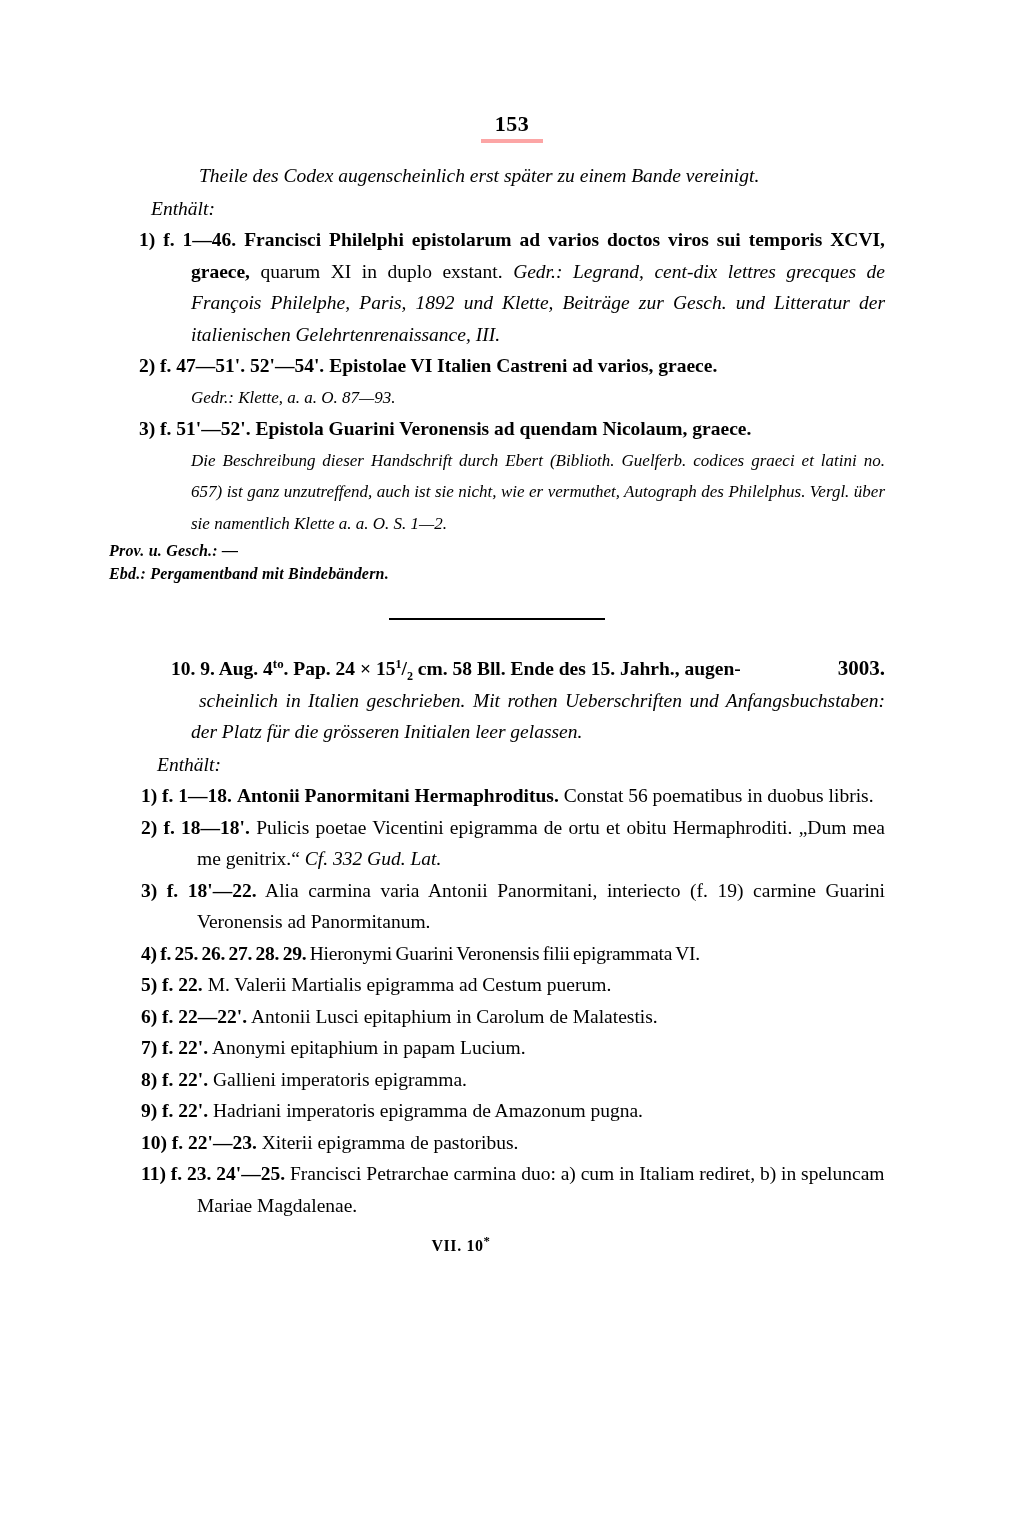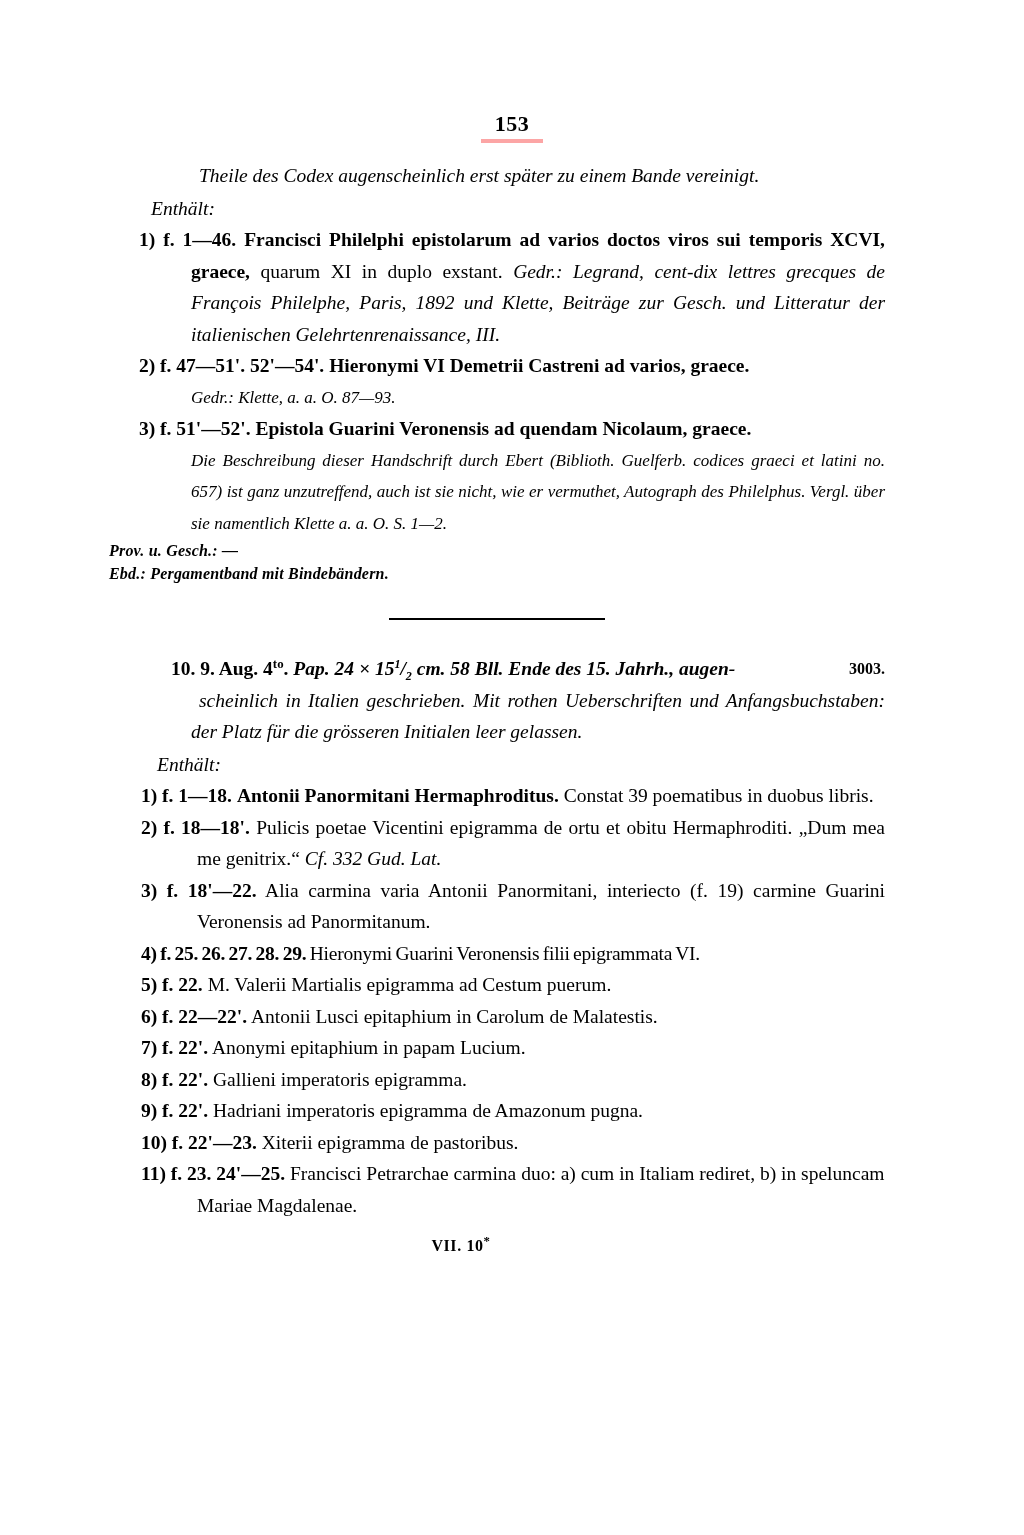--- a/index.html
+++ b/index.html
@@ -46,21 +46,21 @@
   .textblock {
     position: absolute;
     left: 72px;
     top: 160px;
     width: 776px;
     margin-left: 37px;
   }
 
   .it { font-style: italic; }
   .bd { font-weight: 700; }
-  .bdit { font-weight: 700; font-style: italic; }
+  .bdit { font-weight: 700; }
 
   
   .intro {
     margin-left: 82px;
     text-indent: 8px;
     font-style: italic;
     font-size: 19.5px;
     line-height: 31.5px;
     text-align: justify;
   }
@@ -146,21 +146,21 @@
     padding-left: 72px;
     padding-right: 78px;
     text-indent: -10px;
     text-align: justify;
   }
   .shelfmark {
     position: absolute;
     right: 0;
     top: 0;
     font-weight: 700;
-    font-size: 16px;
+    font-size: 21px;
     line-height: 31.5px;
     white-space: nowrap;
   }
   sup.ord {
     font-size: 0.66em;
     vertical-align: super;
     line-height: 0;
     font-weight: 700;
   }
   .frac {
@@ -205,21 +205,21 @@
 
     <div class="ilist list1">
 
       <div class="irow">
         <span class="bd">1) f. 1—46.</span>
         <span class="bd">Francisci Philelphi epistolarum ad varios doctos viros sui temporis XCVI, graece,</span><span> quarum XI in duplo exstant. </span><span class="it">Gedr.: Legrand, cent-dix lettres grecques de François Philelphe, Paris, 1892 und Klette, Beiträge zur Gesch. und Litteratur der italienischen Gelehrtenrenaissance, III.</span>
       </div>
 
       <div class="irow">
         <span class="bd">2) f. 47—51'. 52'—54'.</span>
-        <span class="bd">Hieronymi VI Demetrii Castreni ad varios, graece.</span>
+        <span class="bd">Epistolae VI Italien Castreni ad varios, graece.</span>
       </div>
       <div class="sub last">Gedr.: Klette, a. a. O. 87—93.</div>
 
       <div class="irow">
         <span class="bd">3) f. 51'—52'.</span>
         <span class="bd">Epistola Guarini Veronensis ad quendam Nicolaum, graece.</span>
       </div>
       <div class="sub">Die Beschreibung dieser Handschrift durch Ebert (Biblioth. Guelferb. codices graeci et latini no. 657) ist ganz unzutreffend, auch ist sie nicht, wie er vermuthet, Autograph des Philelphus. Vergl. über sie namentlich Klette a. a. O. S. 1—2.</div>
 
     </div>
@@ -243,21 +243,21 @@
     </div>
 
     <div class="intro">scheinlich in Italien geschrieben. Mit rothen Ueberschriften und Anfangsbuchstaben: der Platz für die grösseren Initialen leer gelassen.</div>
 
     <div class="enthaelt-2">Enthält:</div>
 
     <div class="ilist list2">
 
       <div class="irow">
         <span class="bd">1) f. 1—18.</span>
-        <span class="bd">Antonii Panormitani Hermaphroditus.</span><span> Constat 39 poematibus in duobus libris.</span>
+        <span class="bd">Antonii Panormitani Hermaphroditus.</span><span> Constat 56 poematibus in duobus libris.</span>
       </div>
 
       <div class="irow">
         <span class="bd">2) f. 18—18'.</span>
         <span>Pulicis poetae Vicentini epigramma de ortu et obitu Hermaphroditi. „Dum mea me genitrix.“ </span><span class="it">Cf. 332 Gud. Lat.</span>
       </div>
 
       <div class="irow">
         <span class="bd">3) f. 18'—22.</span>
         <span>Alia carmina varia Antonii Panormitani, interiecto (f. 19) carmine Guarini Veronensis ad Panormitanum.</span>

